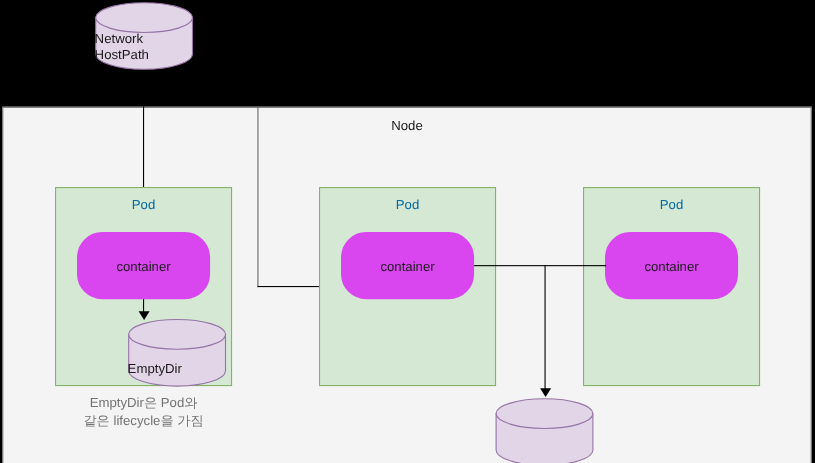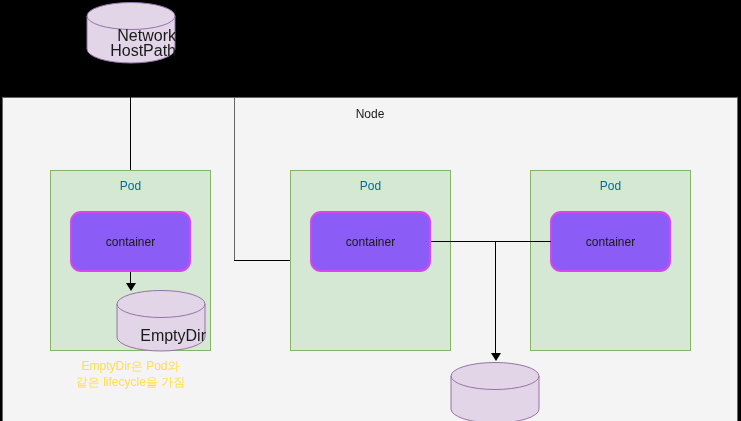--- a/index.html
+++ b/index.html
@@ -52,44 +52,44 @@
     font-size: 12px;
     color: #0369a1;
     line-height: 14px;
   }
   .pod-left   { left: 50px;  top: 170px; width: 161px; height: 181px; }
   .pod-mid    { left: 290px; top: 170px; width: 161px; height: 181px; }
   .pod-right  { left: 530px; top: 170px; width: 161px; height: 181px; }
   
   .container-box {
     position: absolute;
-    background: #8b5cf6;
+    background: #d946ef;
     border: 2px solid #d946ef;
-    border-radius: 11px;
+    border-radius: 23px;
     box-sizing: border-box;
     display: flex;
     align-items: center;
     justify-content: center;
     font-size: 12px;
     color: #1a1a1a;
   }
   .cont-left  { left: 70px;  top: 211px; width: 121px; height: 61px; }
   .cont-mid   { left: 310px; top: 211px; width: 121px; height: 61px; }
   .cont-right { left: 550px; top: 211px; width: 121px; height: 61px; }
   
   .cylinder {
     position: absolute;
   }
   .cylinder svg { display: block; overflow: visible; }
   .cyl-text {
     position: absolute;
     left: 0;
     right: 0;
-    text-align: right;
-    font-size: 16px;
+    text-align: left;
+    font-size: 12px;
     color: #1a1a1a;
     line-height: 15px;
     pointer-events: none;
   }
   .cyl-netstore { left: 86px; top: 2px;   width: 90px; height: 61px; }
   .cyl-emptydir { left: 86px; top: 290px; width: 90px; height: 61px; margin-left: 30px; }
   .cyl-hostpath { left: 450px; top: 362px; width: 90px; height: 61px; }
   .netstore-text { top: 26px; }
   .emptydir-text { top: 38px; }
   .hostpath-text { top: 31px; }
@@ -119,21 +119,21 @@
   .ar-emptydir { left: 126px; top: 283px; }
   .ar-hostpath { left: 491px; top: 353px; }
   
   .caption {
     position: absolute;
     left: 50px;
     top: 358px;
     width: 161px;
     text-align: center;
     font-size: 12px;
-    color: #fde047;
+    color: #737373;
     line-height: 16px;
   }
 </style>
 </head>
 <body>
 
 <div id="canvas">
 
   <div class="node-box"></div>
   <div class="node-label">Node</div>

